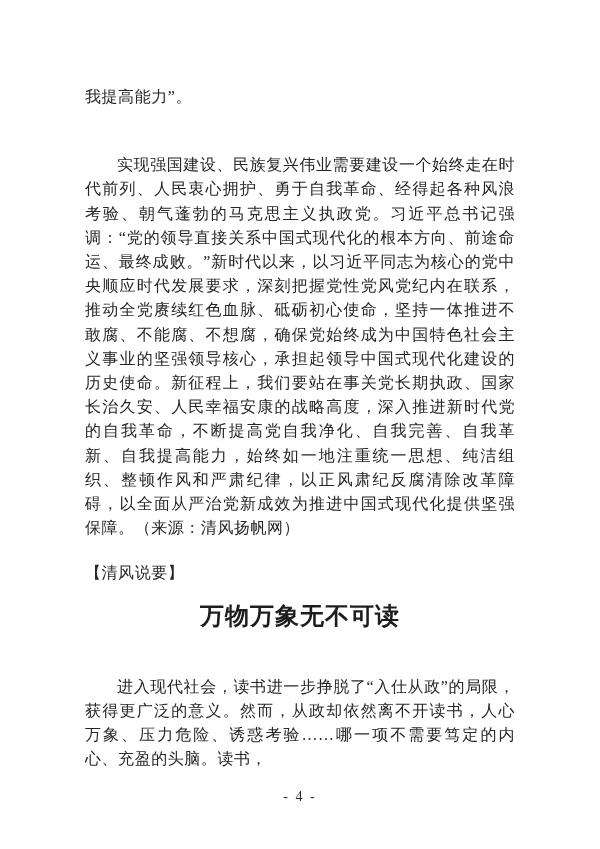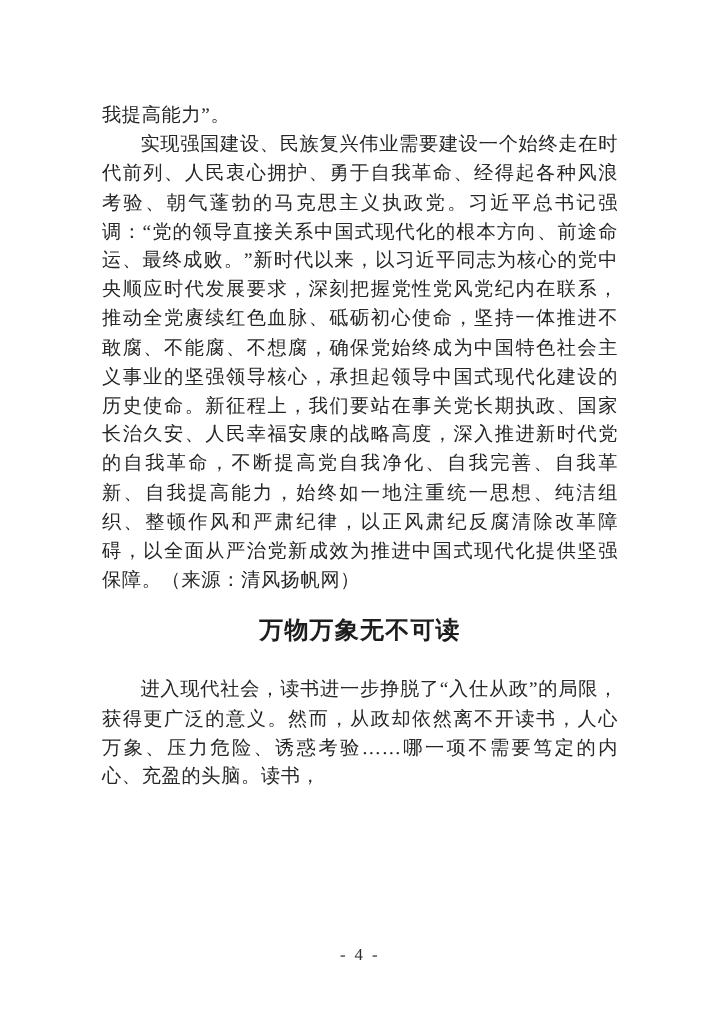--- a/index.html
+++ b/index.html
@@ -26,31 +26,32 @@
     letter-spacing: 0.55px;
     text-align: justify;
     text-justify: inter-character;
   }
   .body-text p {
     margin: 0;
     padding: 0;
   }
   p.para {
     text-indent: 2em;
+    margin-top: 44px;
   }
   p.continuation {
     text-indent: 0;
   }
   .section-label {
     margin-top: 21px !important;
     text-indent: 0;
   }
   .article-title {
     margin: 15px 0 22px 0;
-    font-size: 20px;
+    font-size: 24px;
     font-weight: bold;
     line-height: 30px;
     text-align: center;
     letter-spacing: 1px;
     color: #1d1d1d;
   }
   .page-number {
     position: absolute;
     bottom: 44px;
     left: 0;
@@ -61,17 +62,18 @@
     color: #2b2b2b;
   }
 </style>
 </head>
 <body>
 
 <div class="page">
   <div class="body-text">
     <p class="continuation">我提高能力”。</p>
     <p class="para">实现强国建设、民族复兴伟业需要建设一个始终走在时代前列、人民衷心拥护、勇于自我革命、经得起各种风浪考验、朝气蓬勃的马克思主义执政党。习近平总书记强调：“党的领导直接关系中国式现代化的根本方向、前途命运、最终成败。”新时代以来，以习近平同志为核心的党中央顺应时代发展要求，深刻把握党性党风党纪内在联系，推动全党赓续红色血脉、砥砺初心使命，坚持一体推进不敢腐、不能腐、不想腐，确保党始终成为中国特色社会主义事业的坚强领导核心，承担起领导中国式现代化建设的历史使命。新征程上，我们要站在事关党长期执政、国家长治久安、人民幸福安康的战略高度，深入推进新时代党的自我革命，不断提高党自我净化、自我完善、自我革新、自我提高能力，始终如一地注重统一思想、纯洁组织、整顿作风和严肃纪律，以正风肃纪反腐清除改革障碍，以全面从严治党新成效为推进中国式现代化提供坚强保障。（来源：清风扬帆网）</p>
+    <p class="section-label">【清风说要】</p>
     <div class="article-title">万物万象无不可读</div>
     <p class="para">进入现代社会，读书进一步挣脱了“入仕从政”的局限，获得更广泛的意义。然而，从政却依然离不开读书，人心万象、压力危险、诱惑考验……哪一项不需要笃定的内心、充盈的头脑。读书，</p>
   </div>
   <div class="page-number">- 4 -</div>
 </div>
 
 </body></html>

